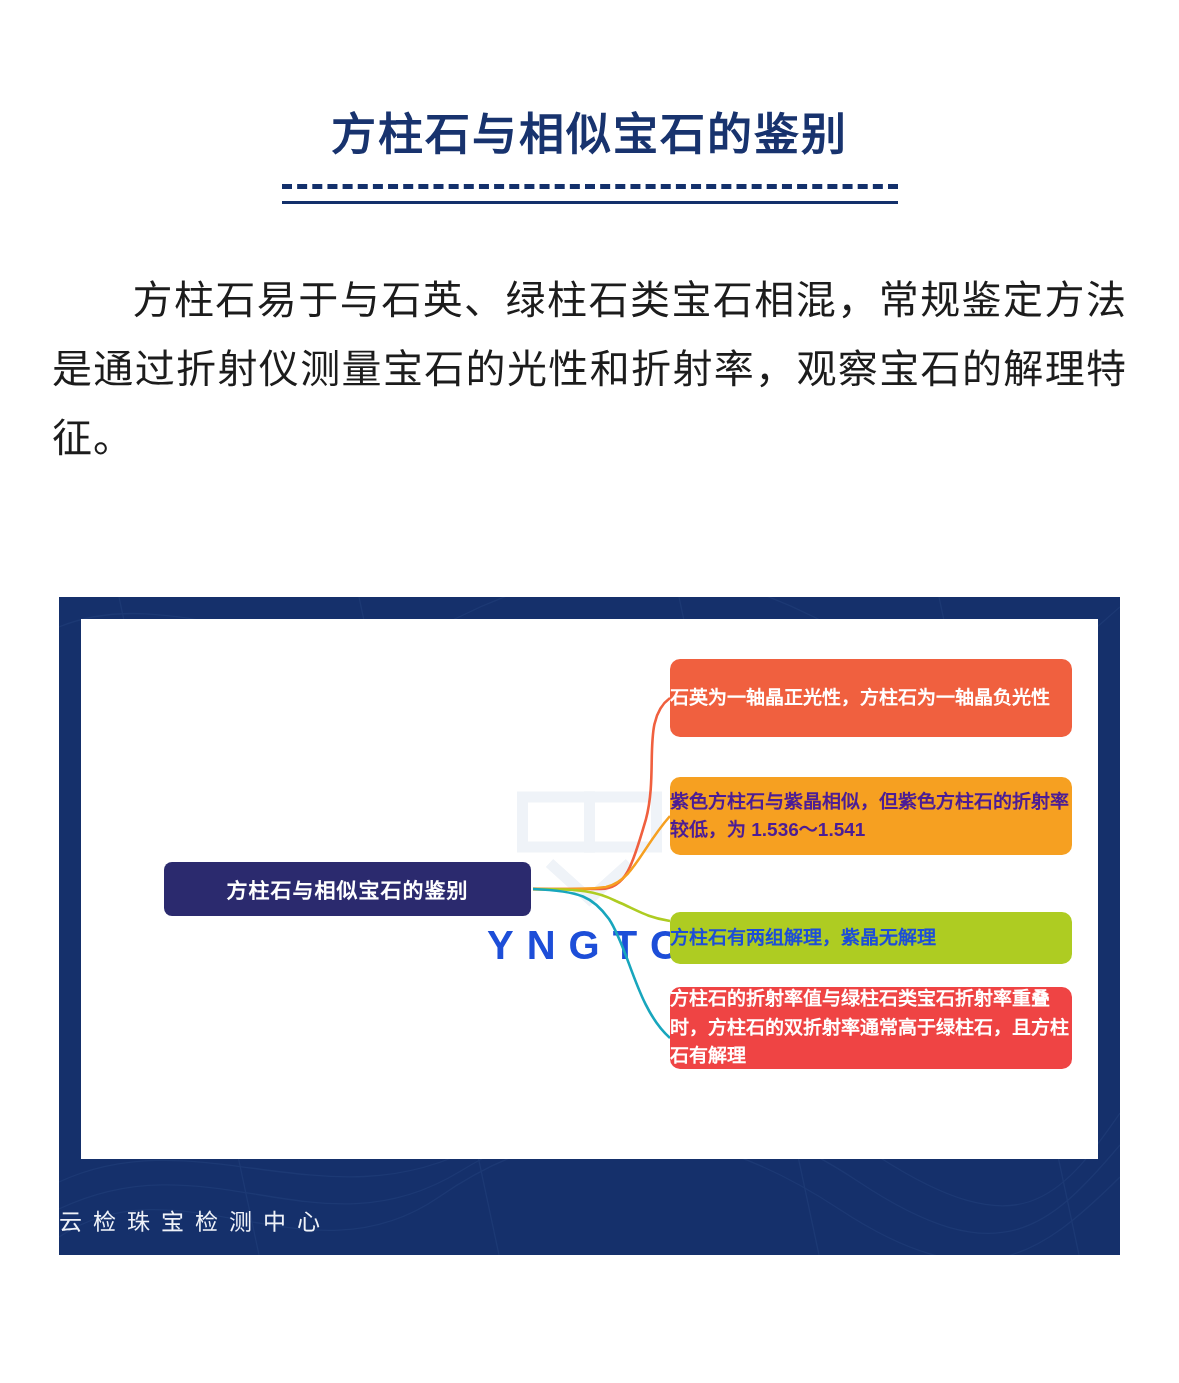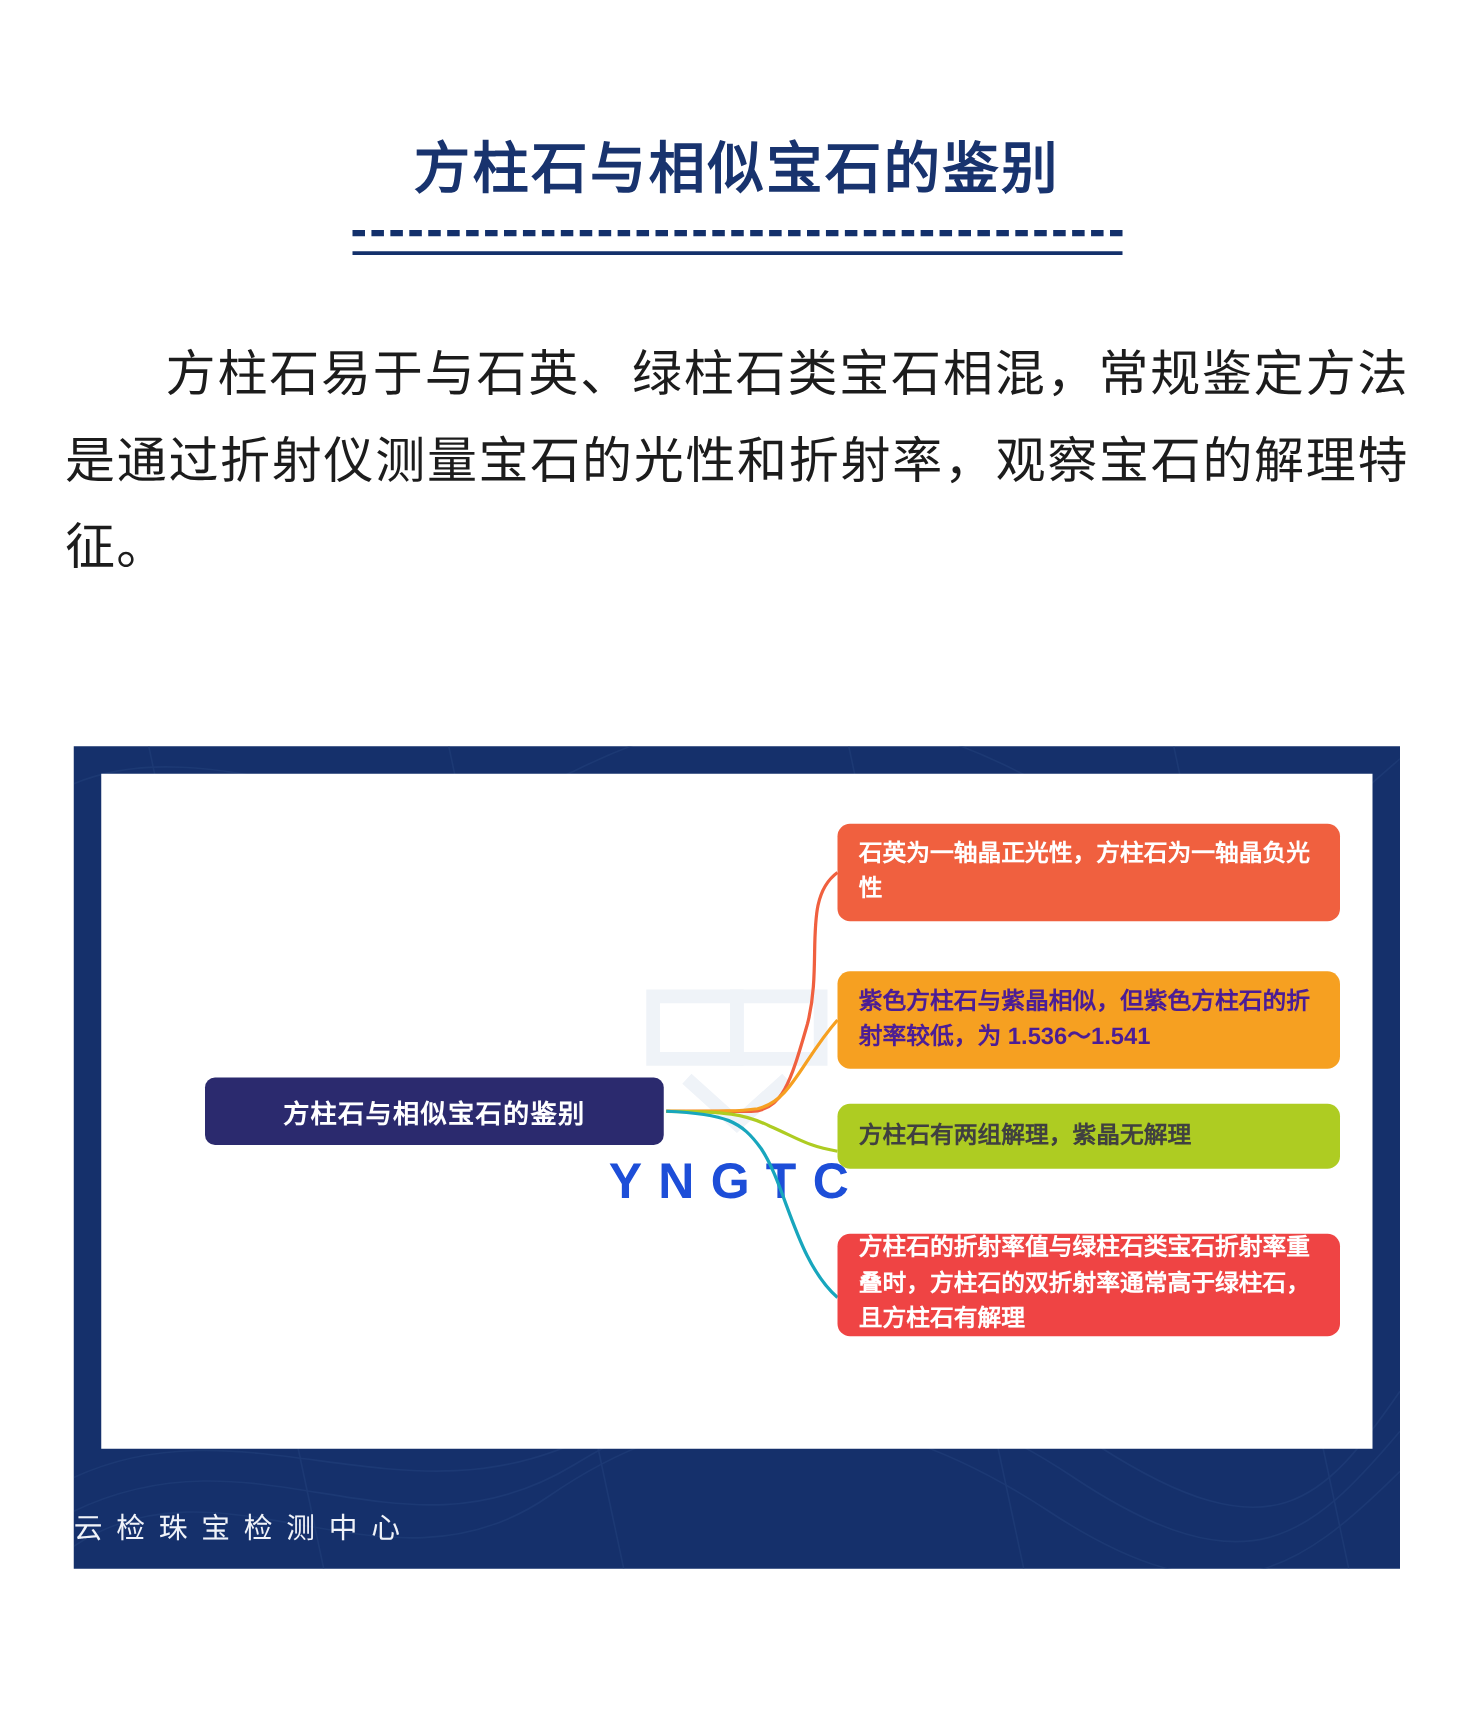--- a/index.html
+++ b/index.html
@@ -126,31 +126,31 @@
     justify-content: center;
     letter-spacing: 1px;
     box-sizing: border-box;
   }
   .leaf {
     position: absolute;
     left: 589px;
     width: 402px;
     border-radius: 10px;
     box-sizing: border-box;
-    padding: 13px 17px;
+    padding: 13px 0;
     font-size: 19px;
     line-height: 1.5;
     font-weight: bold;
     color: #ffffff;
     display: flex;
     align-items: center;
   }
   .leaf.l0 { top: 40px;  height: 78px; background: #f0603f; }
   .leaf.l1 { top: 158px; height: 78px; background: #f6a021; color:#4c1d95; }
-  .leaf.l2 { top: 264px; height: 52px; background: #aecc22; color:#404040; }
+  .leaf.l2 { top: 293px; height: 52px; background: #aecc22; color:#1d4ed8; }
   .leaf.l3 { top: 368px; height: 82px; background: #ef4444; }
 
   
   .card-footer {
     position: absolute;
     left: 0;
     bottom: 18px;
     width: 100%;
     color: #e7ecf5;
   }

